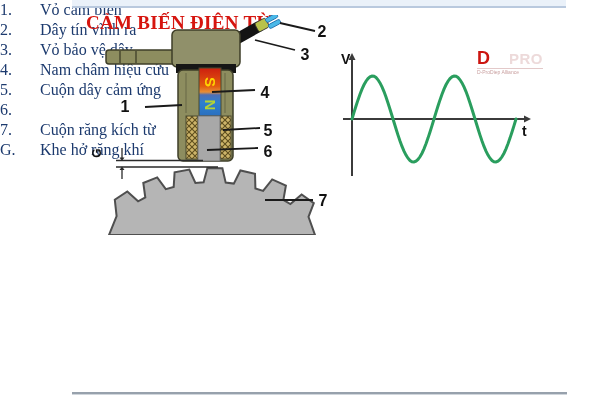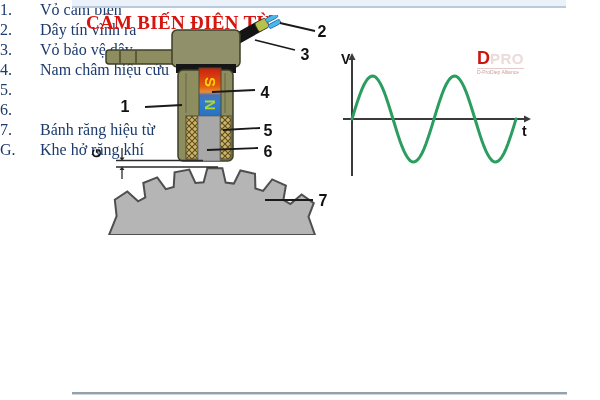--- a/index.html
+++ b/index.html
@@ -8,21 +8,21 @@
     font-family:"Liberation Sans","DejaVu Sans",sans-serif;
   }
   .abs{position:absolute;}
   #top-band{left:72px;top:0;width:494px;height:6px;background:#eaf1f9;border-bottom:2px solid #b9c9de;}
   #slide-title{left:86px;top:12px;font-family:Liberation Serif, serif;
     font-size:19px;font-weight:bold;color:#d6150f;letter-spacing:0.3px;white-space:nowrap;}
   #sensor-svg{left:90px;top:15px;}
   #graph-svg{left:340px;top:50px;}
   #dpro{left:477px;top:49px;line-height:1;white-space:nowrap;}
   #dpro .d{font-size:18px;font-weight:bold;color:#cc1510;}
-  #dpro .pro{font-size:15px;font-weight:bold;color:#eddada;letter-spacing:0.5px;}
+  #dpro .pro{font-size:15px;font-weight:bold;color:#eddada;letter-spacing:0.5px;padding-left:19px;}
   #dpro .tag{font-size:5px;color:#c9a0a0;margin-top:1px;border-top:1px solid #e3c9c9;padding-top:1px;}
   #legend{left:98px;top:232px;font-family:"Liberation Serif","DejaVu Serif",serif;
     color:#1c3a6e;font-size:16px;}
   #legend .row{height:20px;line-height:20px;display:flex;}
   #legend .num{width:22px;text-align:left;}
   #legend .lbl{margin-left:18px;white-space:nowrap;}
   #bottom-rule{left:72px;top:392px;width:495px;height:2px;background:#97a1ac;border-bottom:1px solid #d0d6dc;}
   svg text{font-family:"Liberation Sans","DejaVu Sans",sans-serif;}
   .callout-num{font-size:16px;font-weight:bold;fill:#111111;}
   .leader{stroke:#1a1a1a;stroke-width:1.8;}
@@ -132,27 +132,28 @@
     <div class="row">
       <span class="num">3.</span>
       <span class="lbl">Vỏ bảo vệ dây</span>
     </div>
     <div class="row">
       <span class="num">4.</span>
       <span class="lbl">Nam châm hiệu cửu</span>
     </div>
     <div class="row">
       <span class="num">5.</span>
+      <span class="lbl">Cuộn dây cảm ứng</span>
     </div>
     <div class="row">
       <span class="num">6.</span>
     </div>
     <div class="row">
       <span class="num">7.</span>
-      <span class="lbl">Bánh răng hiệu từ</span>
+      <span class="lbl">Cuộn răng kích từ</span>
     </div>
     <div class="row">
       <span class="num">G.</span>
       <span class="lbl">Khe hở răng khí</span>
     </div>
   </div>
 
   <div id="bottom-rule" class="abs"></div>
 </div>
 

